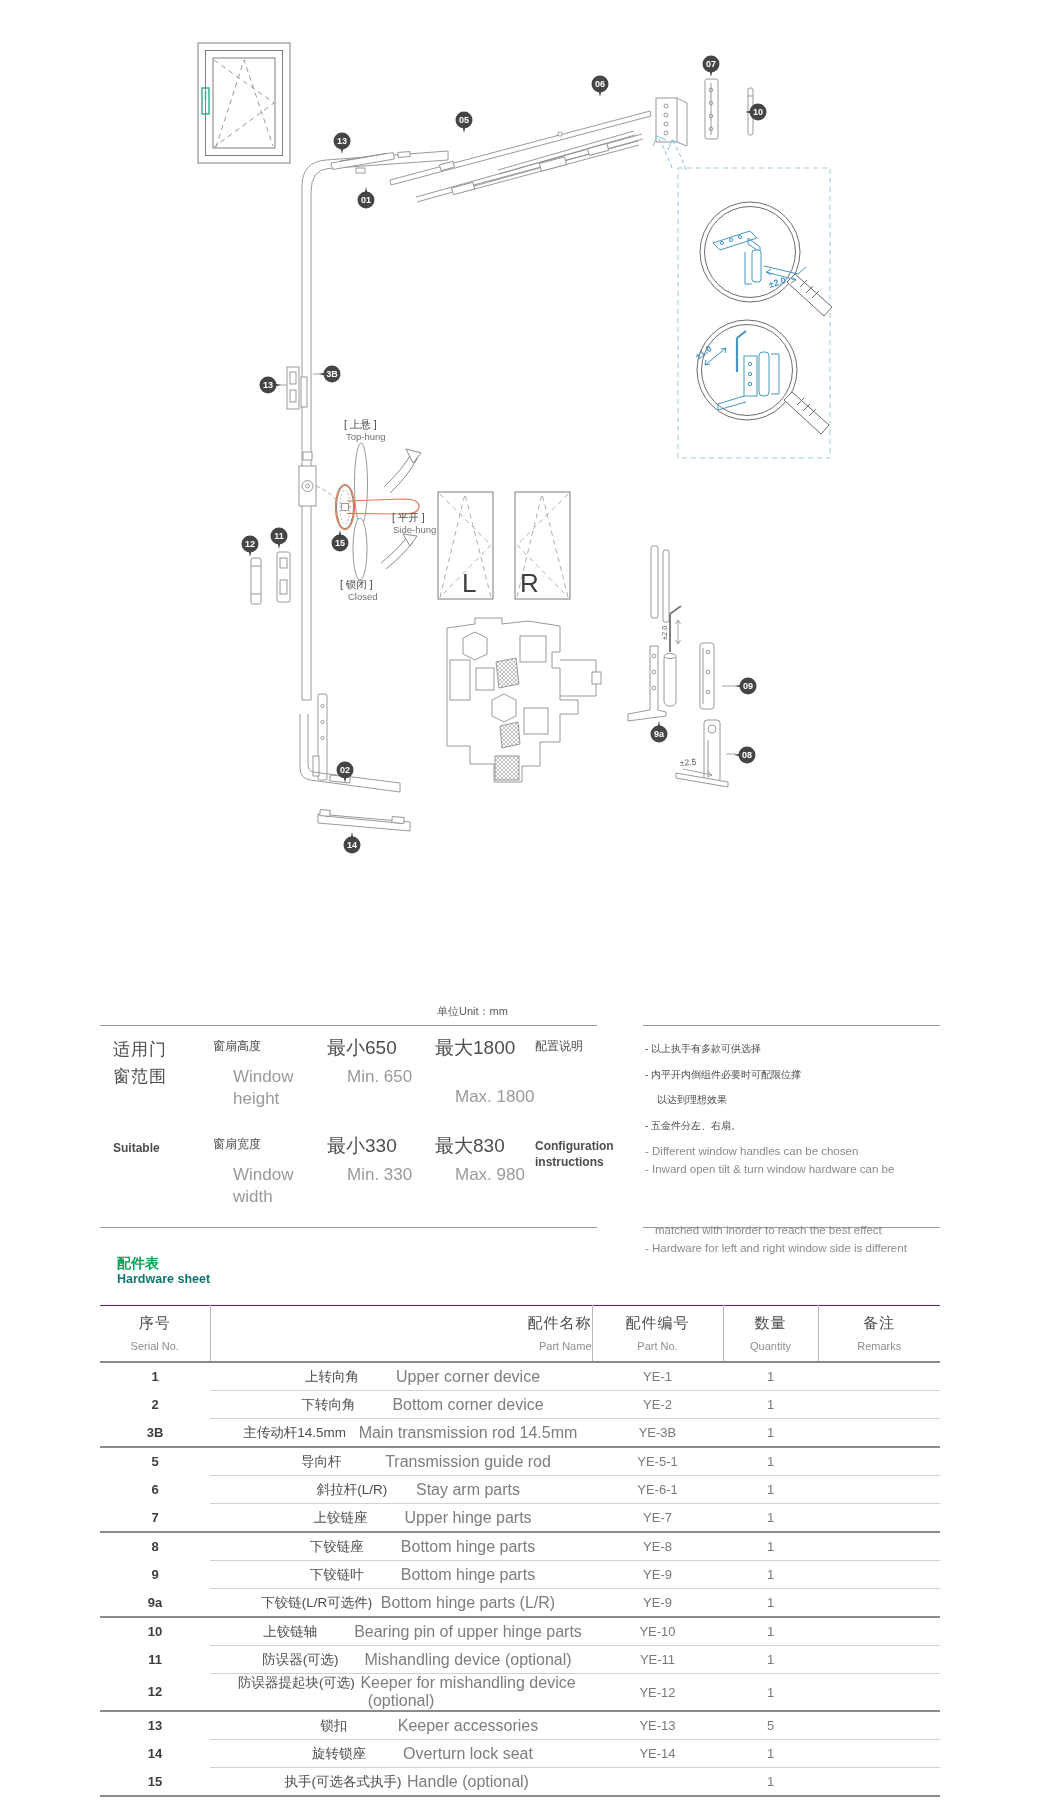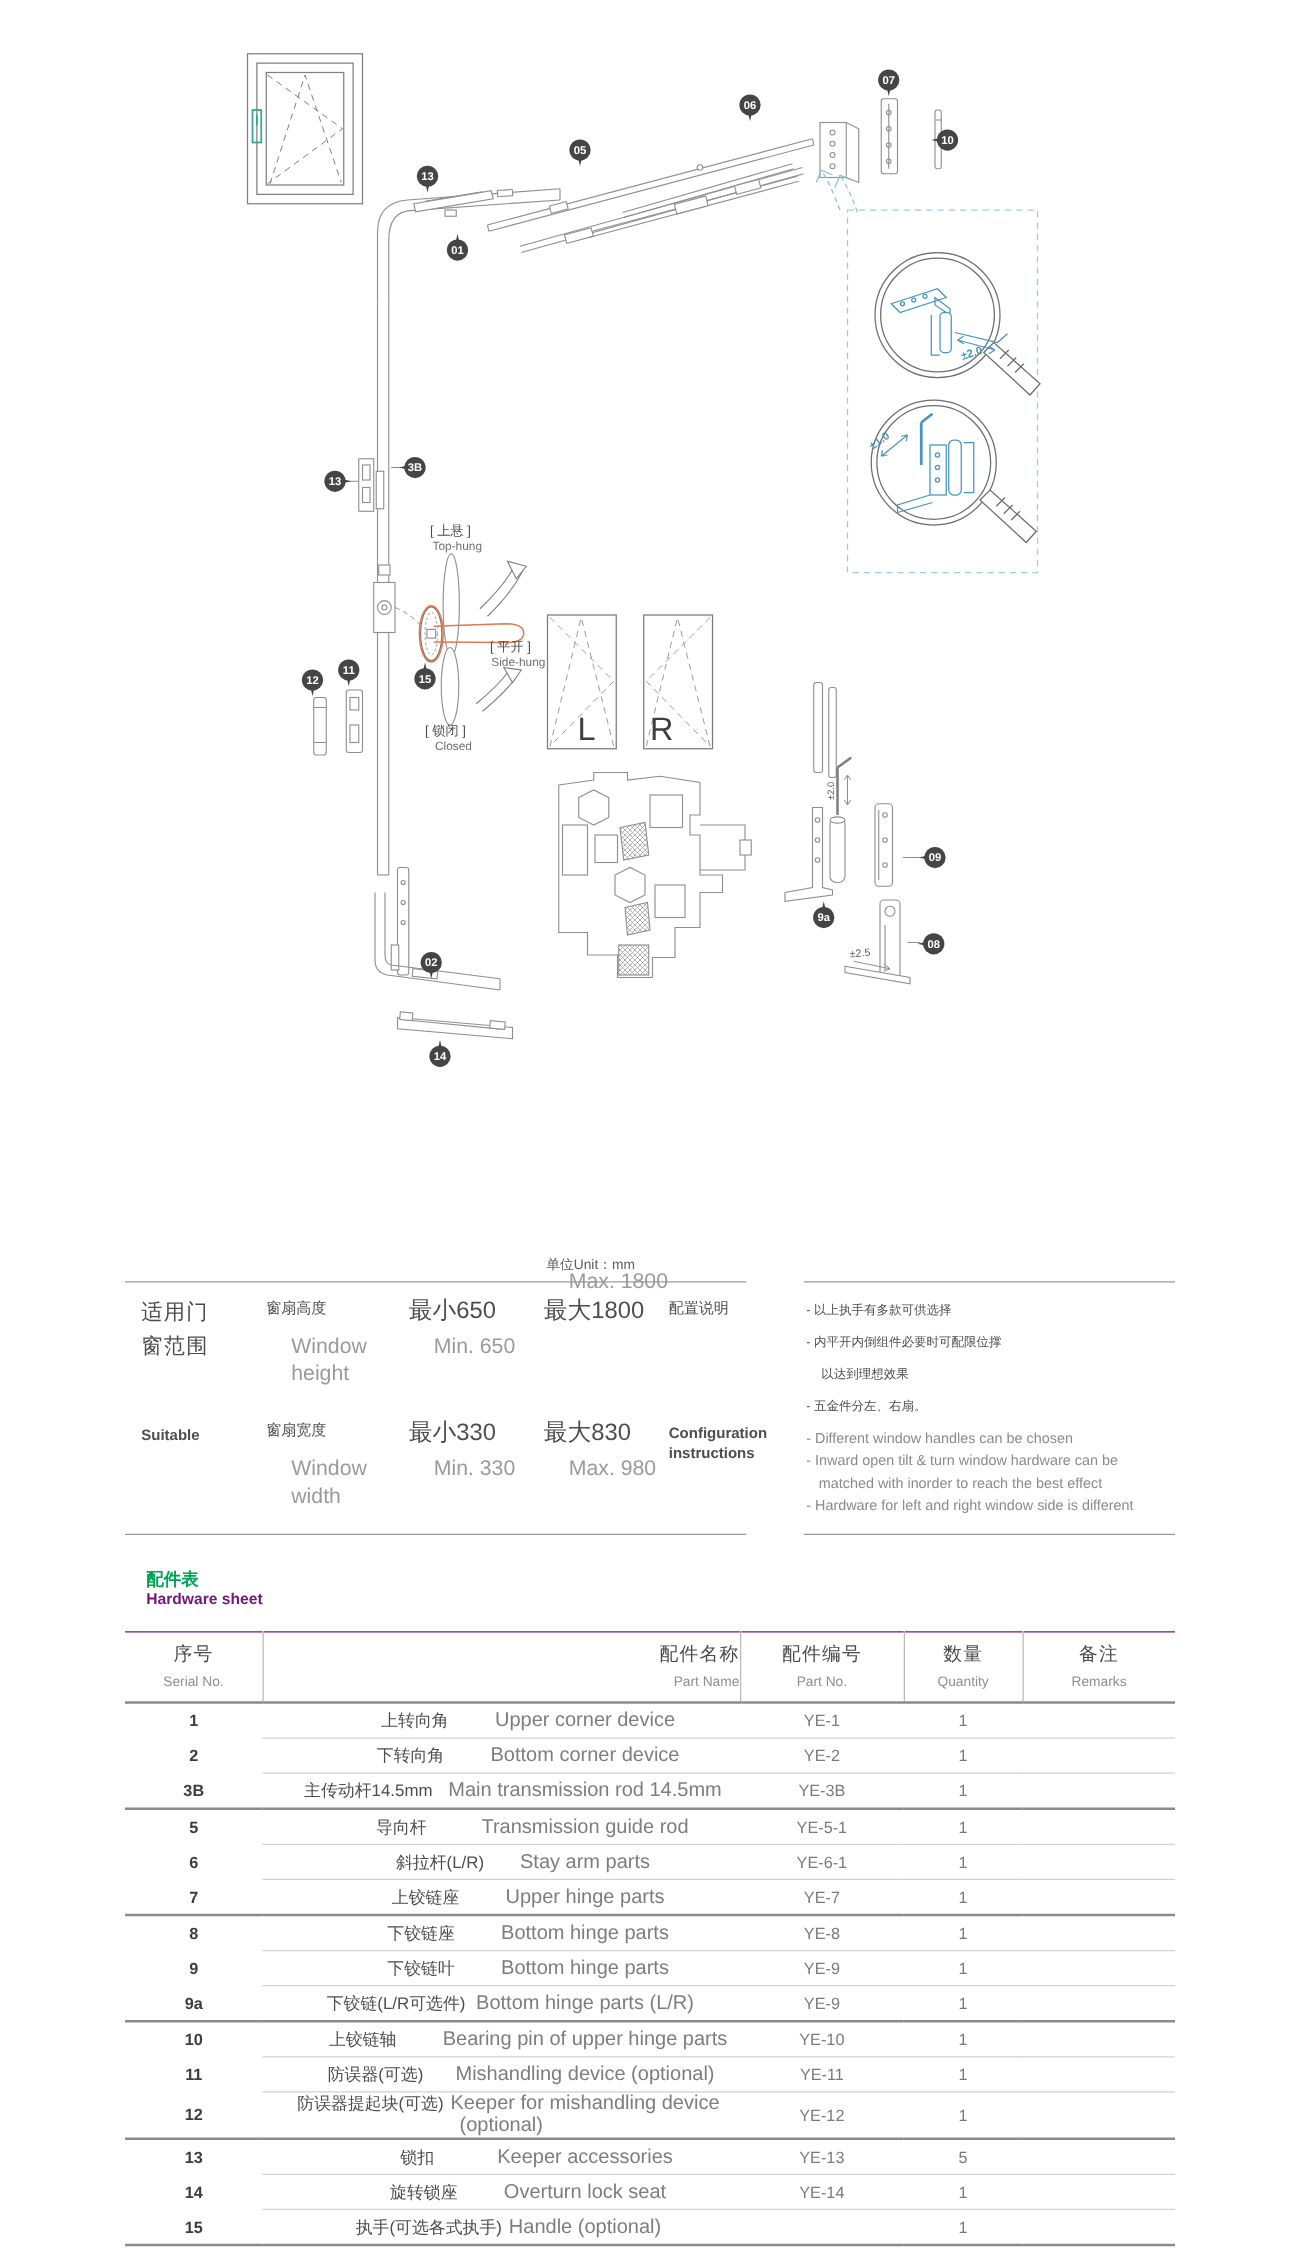--- a/index.html
+++ b/index.html
@@ -10,23 +10,23 @@
   .rule{position:absolute;height:1px;background:#9a9a9a;}
   .spec-cn-big{font-size:17px;color:#4d4d4d;line-height:1.6;letter-spacing:1px;}
   .spec-param-cn{font-size:12px;color:#4d4d4d;}
   .spec-sub{font-size:17px;color:#9a9a9a;line-height:1.3;margin-left:20px;}
   .spec-val{font-size:19px;color:#4d4d4d;}
   .spec-bold-en{font-size:12px;font-weight:bold;color:#4d4d4d;line-height:1.3;}
   .unit-note{font-size:11px;color:#5a5a5a;}
   .cfg-cn div{font-size:10px;color:#4d4d4d;line-height:25.5px;white-space:nowrap;}
   .cfg-cn div.ind{margin-left:12px;}
   .cfg-en div{font-size:11.5px;color:#8a8a8a;line-height:18px;white-space:nowrap;}
-  .cfg-en div.ind{margin-left:10px;}
+  .cfg-en div.ind{margin-left:10px;margin-top:43px;}
   .hw-title-cn{font-size:14px;font-weight:bold;color:#00a455;}
-  .hw-title-en{font-size:12.5px;font-weight:bold;color:#701a75;}
+  .hw-title-en{font-size:12.5px;font-weight:bold;color:#0f766e;}
   table.hw{position:absolute;left:100px;top:1305px;width:840px;border-collapse:collapse;
            table-layout:fixed;border-top:1px solid #701a75;}
   table.hw thead th{border-bottom:2px solid #8a8a8a;padding:8px 0 9px;vertical-align:top;}
   table.hw thead th + th{border-left:1px solid #b9b9b9;}
   th .h-cn{display:block;font-size:15px;color:#4a4a4a;font-weight:normal;margin-bottom:7px;letter-spacing:1px;}
   th .h-en{display:block;font-size:11px;color:#8f8f8f;font-weight:normal;}
   th.h-name{text-align:right;padding-left:45px;}
   table.hw tbody td{height:27px;font-size:13px;color:#7a7a7a;text-align:center;
                     border-top:1px solid #d2d2d2;padding:0;}
   table.hw tbody td.c-serial{border-top:none;color:#3d3d3d;font-weight:bold;}
@@ -355,21 +355,21 @@
     <div>适用门</div>
     <div>窗范围</div>
   </div>
   <div class="abs spec-bold-en" style="left:113px;top:1141px">Suitable</div>
 
   <div class="abs spec-param-cn" style="left:213px;top:1038px">窗扇高度</div>
   <div class="abs spec-sub" style="left:213px;top:1066px;width:58px">Window height</div>
   <div class="abs spec-val" style="left:327px;top:1035px">最小650</div>
   <div class="abs spec-sub" style="left:327px;top:1066px">Min. 650</div>
   <div class="abs spec-val" style="left:435px;top:1035px">最大1800</div>
-  <div class="abs spec-sub" style="left:435px;top:1014px">Max. 1800</div>
+  <div class="abs spec-sub" style="left:435px;top:1086px">Max. 1800</div>
 
   <div class="abs spec-param-cn" style="left:213px;top:1136px">窗扇宽度</div>
   <div class="abs spec-sub" style="left:213px;top:1164px;width:58px">Window width</div>
   <div class="abs spec-val" style="left:327px;top:1133px">最小330</div>
   <div class="abs spec-sub" style="left:327px;top:1164px">Min. 330</div>
   <div class="abs spec-val" style="left:435px;top:1133px">最大830</div>
   <div class="abs spec-sub" style="left:435px;top:1164px">Max. 980</div>
 
   <div class="abs spec-param-cn" style="left:535px;top:1038px">配置说明</div>
   <div class="abs spec-bold-en" style="left:535px;top:1139px">

